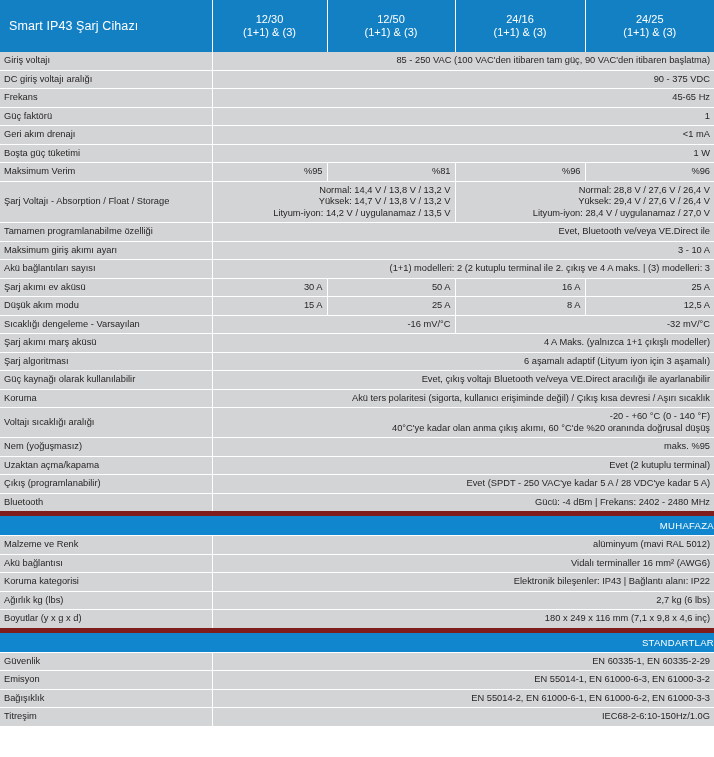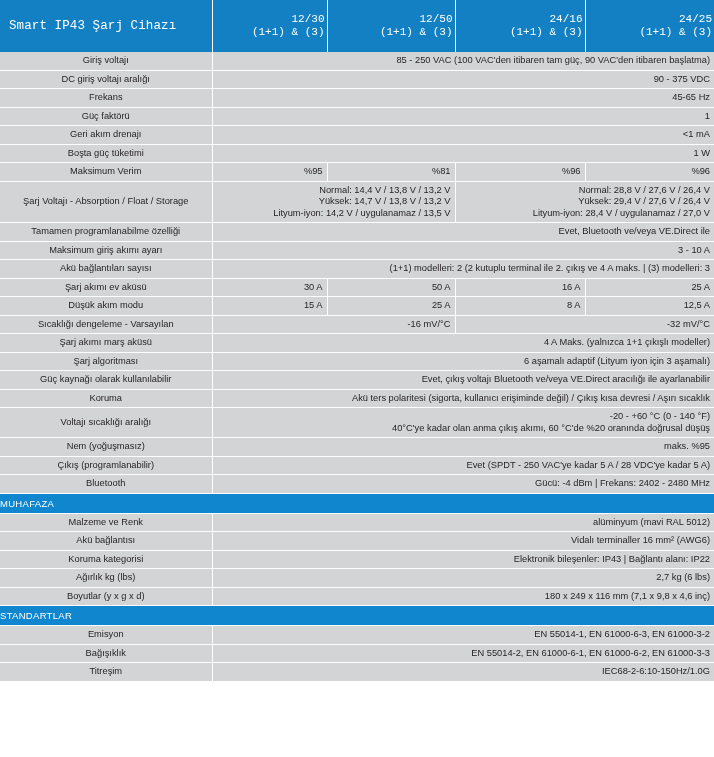--- a/index.html
+++ b/index.html
@@ -19,73 +19,73 @@
     border-collapse: collapse;
     table-layout: fixed;
   }
   #spec-sheet col.c-label { width: 212px; }
   #spec-sheet col.c-v1 { width: 115px; }
   #spec-sheet col.c-v2 { width: 128px; }
   #spec-sheet col.c-v3 { width: 130px; }
   #spec-sheet col.c-v4 { width: 129px; }
 
   
-  tr.head-row { background: #1380c4; font-family: Liberation Mono, monospace; }
+  tr.head-row { background: #1380c4; }
   tr.head-row td {
     color: #ffffff;
     border: none;
     padding: 0;
     vertical-align: middle;
   }
   td.head-title {
     font-size: 12.5px;
     padding-left: 9px !important;
     height: 35px;
     letter-spacing: .1px;
   }
   td.head-model {
-    text-align: right;
+    text-align: center;
     font-size: 11px;
     line-height: 13px;
     border-left: 1px solid #ffffff !important;
     padding: 13px 2px !important;
   }
   td.head-model .m-name { display: block; }
   td.head-model .m-sub { display: block; }
 
   
   tr.data-row { background: #d2d4d5; }
   tr.data-row > td {
     border-bottom: 1px solid #ffffff;
     font-size: 9.3px;
     line-height: 11.5px;
     padding: 3px 4px;
     vertical-align: middle;
     color: #231f20;
   }
   td.lbl {
-    text-align: center;
+    text-align: left;
     padding-left: 9px;
     white-space: nowrap;
   }
   td.val {
     text-align: right;
     border-left: 1px solid #ffffff;
   }
   td.val .ln { display: block; }
 
   
   tr.section-row td {
     background: #0f86cd;
     color: #ffffff;
-    text-align: left;
+    text-align: right;
     font-size: 9.5px;
     letter-spacing: .3px;
     padding: 3px 0;
-    border-top: 1px solid #7f1d1d;
+    border-top: 5px solid #7f1d1d;
     border-bottom: 1px solid #ffffff;
     height: 13px;
   }
 </style>
 </head>
 <body>
 
 <table id="spec-sheet">
   <colgroup>
     <col class="c-label">
@@ -214,20 +214,24 @@
         <td class="val" colspan="4">
           <span class="ln">-20 - +60 °C (0 - 140 °F)</span>
           <span class="ln">40°C'ye kadar olan anma çıkış akımı, 60 °C'de %20 oranında doğrusal düşüş</span>
         </td>
       </tr>
       <tr class="data-row">
         <td class="lbl">Nem (yoğuşmasız)</td>
         <td class="val" colspan="4">maks. %95</td>
       </tr>
       <tr class="data-row">
+        <td class="lbl">Uzaktan açma/kapama</td>
+        <td class="val" colspan="4">Evet (2 kutuplu terminal)</td>
+      </tr>
+      <tr class="data-row">
         <td class="lbl">Çıkış (programlanabilir)</td>
         <td class="val" colspan="4">Evet (SPDT - 250 VAC'ye kadar 5 A / 28 VDC'ye kadar 5 A)</td>
       </tr>
       <tr class="data-row">
         <td class="lbl">Bluetooth</td>
         <td class="val" colspan="4">Gücü: -4 dBm | Frekans: 2402 - 2480 MHz</td>
       </tr>
       <tr class="section-row">
         <td colspan="5">MUHAFAZA</td>
       </tr>
@@ -248,20 +252,24 @@
         <td class="val" colspan="4">2,7 kg (6 lbs)</td>
       </tr>
       <tr class="data-row">
         <td class="lbl">Boyutlar (y x g x d)</td>
         <td class="val" colspan="4">180 x 249 x 116 mm (7,1 x 9,8 x 4,6 inç)</td>
       </tr>
       <tr class="section-row">
         <td colspan="5">STANDARTLAR</td>
       </tr>
       <tr class="data-row">
+        <td class="lbl">Güvenlik</td>
+        <td class="val" colspan="4">EN 60335-1, EN 60335-2-29</td>
+      </tr>
+      <tr class="data-row">
         <td class="lbl">Emisyon</td>
         <td class="val" colspan="4">EN 55014-1, EN 61000-6-3, EN 61000-3-2</td>
       </tr>
       <tr class="data-row">
         <td class="lbl">Bağışıklık</td>
         <td class="val" colspan="4">EN 55014-2, EN 61000-6-1, EN 61000-6-2, EN 61000-3-3</td>
       </tr>
       <tr class="data-row">
         <td class="lbl">Titreşim</td>
         <td class="val" colspan="4">IEC68-2-6:10-150Hz/1.0G</td>

